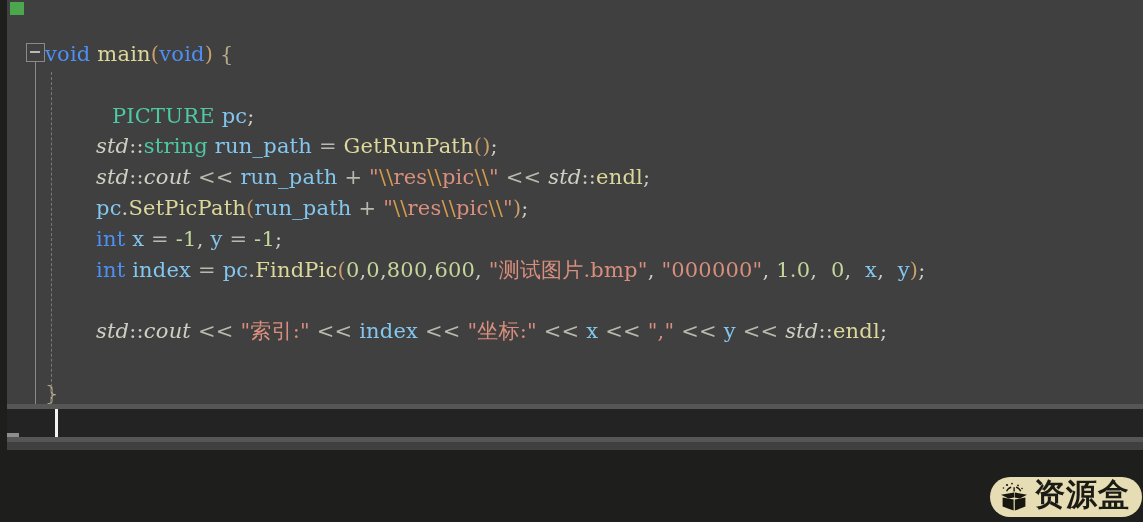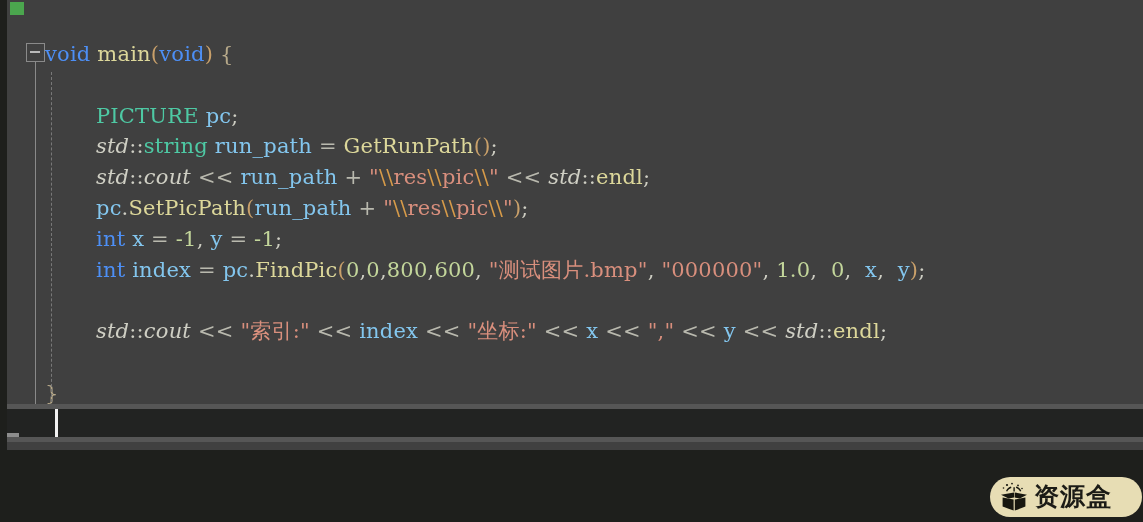--- a/index.html
+++ b/index.html
@@ -159,42 +159,42 @@
     padding-left: 8px;
     box-sizing: border-box;
   }
   .watermark-icon {
     width: 34px;
     height: 30px;
     flex: 0 0 auto;
     position: relative;
   }
   .watermark-text {
-    font-family: Liberation Sans, sans-serif;
-    font-size: 25px;
+    font-family: Liberation Mono, monospace;
+    font-size: 31px;
     font-weight: bold;
     color: #1b1b16;
     letter-spacing: 1px;
     line-height: 1;
     margin-left: 2px;
     padding-bottom: 2px;
   }
 </style>
 </head>
 <body>
 
 <div id="editor-root">
 
   <div class="green-marker"></div>
 
   <div class="code-surface">
     <div id="code-lines">
         <div class="code-line" style="top: 39px; left: 38px;"><span class="t-keyword">void</span><span class="t-plain"> </span><span class="t-func">main</span><span class="t-paren">(</span><span class="t-keyword">void</span><span class="t-paren">)</span><span class="t-plain"> </span><span class="t-brace">{</span></div>
         <div class="code-line" style="top: 69.8px; left: 38px;"></div>
-        <div class="code-line" style="top: 100.6px; left: 89px;"><span class="t-type">PICTURE</span><span class="t-plain"> </span><span class="t-var">pc</span><span class="t-punct">;</span></div>
+        <div class="code-line" style="top: 100.6px; left: 105px;"><span class="t-type">PICTURE</span><span class="t-plain"> </span><span class="t-var">pc</span><span class="t-punct">;</span></div>
         <div class="code-line" style="top: 131.4px; left: 89px;"><span class="t-plain">std</span><span class="t-punct">::</span><span class="t-type">string</span><span class="t-plain"> </span><span class="t-var">run_path</span><span class="t-plain"> </span><span class="t-op">=</span><span class="t-plain"> </span><span class="t-func">GetRunPath</span><span class="t-paren">()</span><span class="t-punct">;</span></div>
         <div class="code-line" style="top: 162.2px; left: 89px;"><span class="t-plain">std</span><span class="t-punct">::</span><span class="t-plain">cout</span><span class="t-plain"> </span><span class="t-op">&lt;&lt;</span><span class="t-plain"> </span><span class="t-var">run_path</span><span class="t-plain"> </span><span class="t-op">+</span><span class="t-plain"> </span><span class="t-string">"</span><span class="t-escape">\\</span><span class="t-string">res</span><span class="t-escape">\\</span><span class="t-string">pic</span><span class="t-escape">\\</span><span class="t-string">"</span><span class="t-plain"> </span><span class="t-op">&lt;&lt;</span><span class="t-plain"> </span><span class="t-plain">std</span><span class="t-punct">::</span><span class="t-func">endl</span><span class="t-punct">;</span></div>
         <div class="code-line" style="top: 193px; left: 89px;"><span class="t-var">pc</span><span class="t-punct">.</span><span class="t-func">SetPicPath</span><span class="t-paren">(</span><span class="t-var">run_path</span><span class="t-plain"> </span><span class="t-op">+</span><span class="t-plain"> </span><span class="t-string">"</span><span class="t-escape">\\</span><span class="t-string">res</span><span class="t-escape">\\</span><span class="t-string">pic</span><span class="t-escape">\\</span><span class="t-string">"</span><span class="t-paren">)</span><span class="t-punct">;</span></div>
         <div class="code-line" style="top: 223.8px; left: 89px;"><span class="t-keyword">int</span><span class="t-plain"> </span><span class="t-var">x</span><span class="t-plain"> </span><span class="t-op">=</span><span class="t-plain"> </span><span class="t-number">-1</span><span class="t-punct">,</span><span class="t-plain"> </span><span class="t-var">y</span><span class="t-plain"> </span><span class="t-op">=</span><span class="t-plain"> </span><span class="t-number">-1</span><span class="t-punct">;</span></div>
         <div class="code-line" style="top: 254.6px; left: 89px;"><span class="t-keyword">int</span><span class="t-plain"> </span><span class="t-var">index</span><span class="t-plain"> </span><span class="t-op">=</span><span class="t-plain"> </span><span class="t-var">pc</span><span class="t-punct">.</span><span class="t-func">FindPic</span><span class="t-paren">(</span><span class="t-number">0</span><span class="t-punct">,</span><span class="t-number">0</span><span class="t-punct">,</span><span class="t-number">800</span><span class="t-punct">,</span><span class="t-number">600</span><span class="t-punct">, </span><span class="t-string">"测试图片.bmp"</span><span class="t-punct">, </span><span class="t-string">"000000"</span><span class="t-punct">, </span><span class="t-number">1.0</span><span class="t-punct">, </span><span class="t-number"> 0</span><span class="t-punct">, </span><span class="t-var"> x</span><span class="t-punct">, </span><span class="t-var"> y</span><span class="t-paren">)</span><span class="t-punct">;</span></div>
         <div class="code-line" style="top: 285.4px; left: 38px;"></div>
         <div class="code-line" style="top: 316.2px; left: 89px;"><span class="t-plain">std</span><span class="t-punct">::</span><span class="t-plain">cout</span><span class="t-plain"> </span><span class="t-op">&lt;&lt;</span><span class="t-plain"> </span><span class="t-string">"索引:"</span><span class="t-plain"> </span><span class="t-op">&lt;&lt;</span><span class="t-plain"> </span><span class="t-var">index</span><span class="t-plain"> </span><span class="t-op">&lt;&lt;</span><span class="t-plain"> </span><span class="t-string">"坐标:"</span><span class="t-plain"> </span><span class="t-op">&lt;&lt;</span><span class="t-plain"> </span><span class="t-var">x</span><span class="t-plain"> </span><span class="t-op">&lt;&lt;</span><span class="t-plain"> </span><span class="t-string">","</span><span class="t-plain"> </span><span class="t-op">&lt;&lt;</span><span class="t-plain"> </span><span class="t-var">y</span><span class="t-plain"> </span><span class="t-op">&lt;&lt;</span><span class="t-plain"> </span><span class="t-plain">std</span><span class="t-punct">::</span><span class="t-func">endl</span><span class="t-punct">;</span></div>
         <div class="code-line" style="top: 347px; left: 38px;"></div>
         <div class="code-line" style="top: 377.8px; left: 38px;"><span class="t-brace">}</span></div>
       </div>

